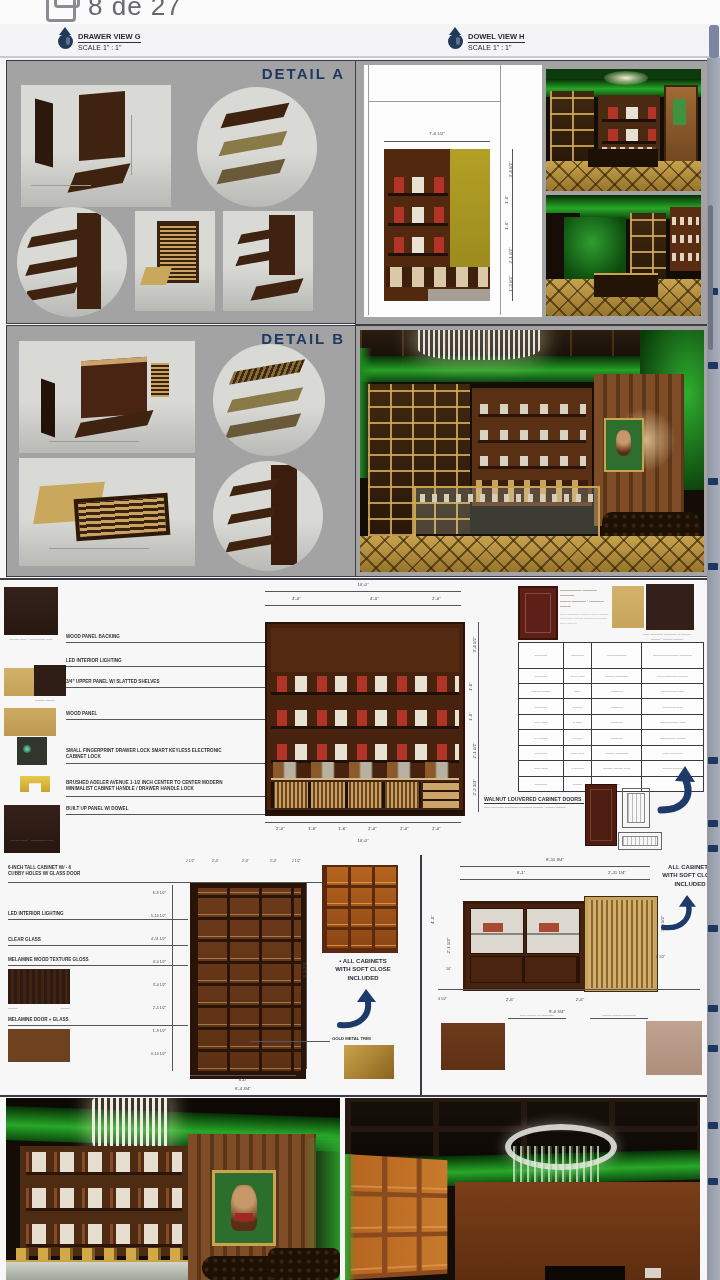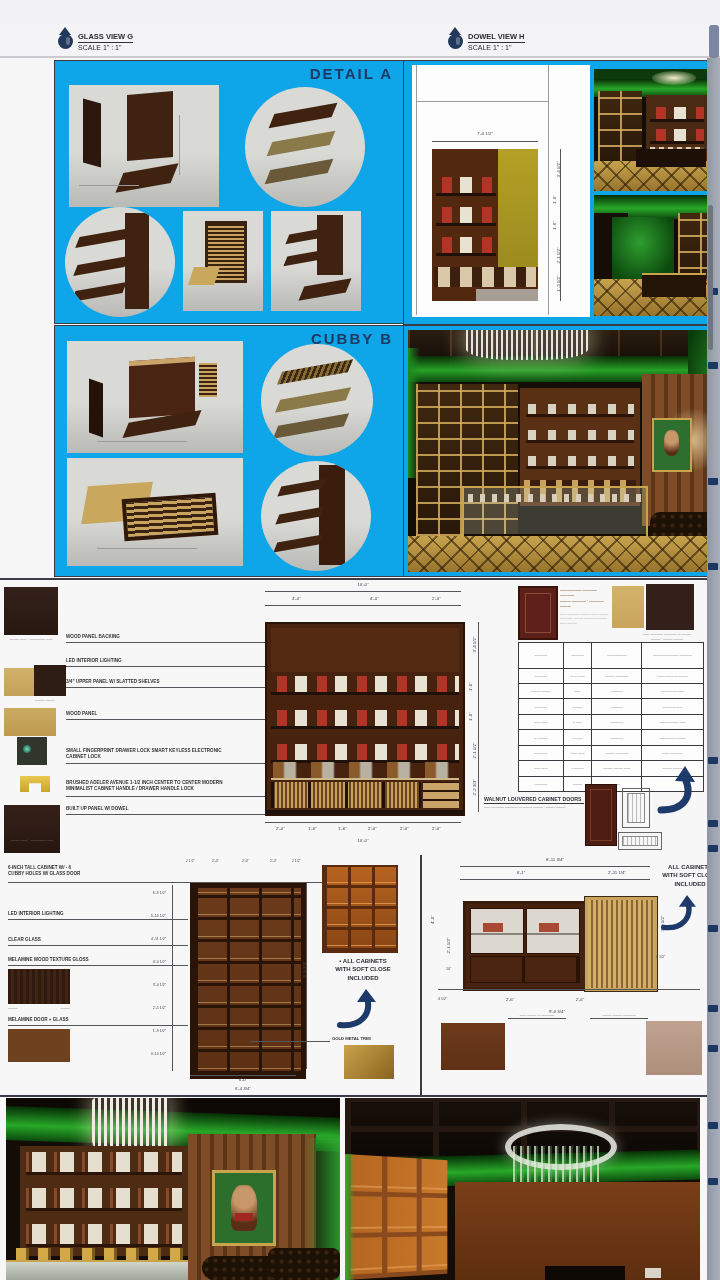--- a/index.html
+++ b/index.html
@@ -17,21 +17,21 @@
   .dtitle{font-size:7.5px;font-weight:700;color:#2a2a30;border-bottom:1px solid #333;padding-bottom:1px;white-space:nowrap;}
   .dscale{font-size:7px;color:#2a2a30;margin-top:1px;white-space:nowrap;}
   .sheetline{left:0;top:56px;width:720px;height:2px;background:#c9cbce;}
   .sheetbg{left:0;top:58px;width:707px;height:1222px;background:#f7f7f8;}
   
   .strip{left:707px;top:58px;width:13px;height:1222px;background:linear-gradient(90deg,#8f97a4,#aab0ba);z-index:45;}
   .mk{left:708px;width:10px;height:7px;background:#1d3763;border-radius:1px;z-index:46;}
   .thumb{left:708px;top:205px;width:5px;height:145px;background:#6e7580;border-radius:3px;z-index:47;}
   .toptab{left:709px;top:25px;width:10px;height:33px;background:#7b87a0;border-radius:3px;z-index:47;}
   
-  .panel{border:1.5px solid #3c3c44;background:#0ea5e9;overflow:hidden;margin-left:48px;}
+  .panel{border:1.5px solid #3c3c44;background:#a3a3a3;overflow:hidden;}
   .plabel{font-size:15px;font-weight:700;color:#1f3864;letter-spacing:2px;white-space:nowrap;}
   .g3d{background:linear-gradient(180deg,#d9d9d5 55%,#b9b9b5);overflow:hidden;}
   .round{border-radius:50%;}
   .sh{position:absolute;background:#3f2310;}
   .slab{position:absolute;transform:rotate(-10deg) skewX(-32deg);}
   .dl{position:absolute;background:#9b9b97;}
   
   .rend{overflow:hidden;background:#140d07;}
   .greenband{background:linear-gradient(180deg,#062e06,#28a828 55%,#0c4a0e);}
   .cigarwall{background:repeating-linear-gradient(90deg,rgba(212,172,92,.85) 0 2px,transparent 2px 22px),repeating-linear-gradient(0deg,rgba(212,172,92,.85) 0 2px,transparent 2px 16px),linear-gradient(#40280f,#291809);}
@@ -57,26 +57,30 @@
   .c1{width:24%;}.c2{width:15%;}.c3{width:27%;}.c4{width:34%;}
   .fx{color:#8a8a92;}
 </style>
 </head>
 <body>
 
 <div class="screen">
 
   <div class="a sheetbg"></div>
 
+  <div class="a topbar">
+    <div class="a pgicon"></div>
+    <div class="a pageind">8 de 27</div>
+  </div>
 
   <div class="a subhead">
     <div class="a" style="left:58px;top:8px;">
       <div class="a dmk" style="left:0;top:2px;"></div>
       <div class="a" style="left:20px;top:0;">
-        <div class="dtitle">GLASS VIEW G</div>
+        <div class="dtitle">DRAWER VIEW G</div>
         <div class="dscale">SCALE 1" : 1"</div>
       </div>
     </div>
     <div class="a" style="left:448px;top:8px;">
       <div class="a dmk" style="left:0;top:2px;"></div>
       <div class="a" style="left:20px;top:0;">
         <div class="dtitle">DOWEL VIEW H</div>
         <div class="dscale">SCALE 1" : 1"</div>
       </div>
     </div>
@@ -109,21 +113,21 @@
     </div>
     <div class="a g3d" style="left:216px;top:150px;width:90px;height:100px;">
       <div class="sh" style="left:46px;top:4px;width:26px;height:60px;"></div>
       <div class="sh slab" style="left:16px;top:20px;width:44px;height:9px;"></div>
       <div class="sh slab" style="left:14px;top:42px;width:44px;height:9px;"></div>
       <div class="sh slab" style="left:30px;top:72px;width:48px;height:13px;"></div>
     </div>
   </div>
 
   <div class="a panel" style="left:6px;top:325px;width:348px;height:250px;">
-    <div class="a plabel" style="right:10px;top:4px;">CUBBY B</div>
+    <div class="a plabel" style="right:10px;top:4px;">DETAIL B</div>
     <div class="a g3d" style="left:12px;top:15px;width:176px;height:112px;">
       <div class="sh" style="left:22px;top:40px;width:14px;height:54px;transform:skewY(20deg);background:#241208;"></div>
       <div class="sh" style="left:62px;top:18px;width:66px;height:52px;transform:skewY(-4deg);background:#4a2412;border-top:5px solid #caa46a;"></div>
       <div class="sh slab" style="left:58px;top:76px;width:74px;height:14px;"></div>
       <div class="sh" style="left:132px;top:22px;width:18px;height:34px;background:repeating-linear-gradient(0deg,#caa45e 0 2px,#3a2210 2px 4px);"></div>
       <div class="dl" style="left:30px;top:100px;width:90px;height:1px;"></div>
     </div>
     <div class="a g3d round" style="left:206px;top:18px;width:112px;height:112px;">
       <div class="sh slab" style="left:18px;top:22px;width:72px;height:12px;background:repeating-linear-gradient(90deg,#8a6a34 0 3px,#3a2a14 3px 6px);"></div>
       <div class="sh slab" style="left:16px;top:50px;width:72px;height:12px;background:#8a7a4a;"></div>

